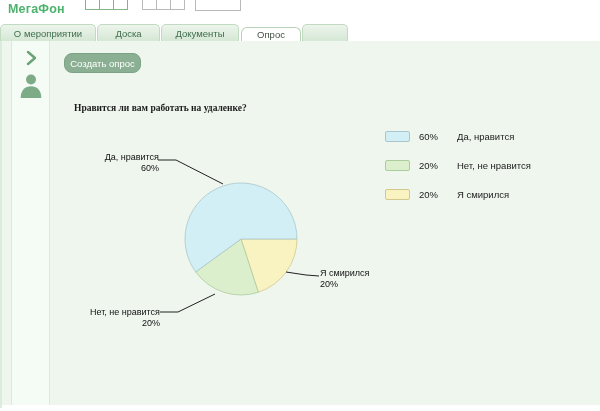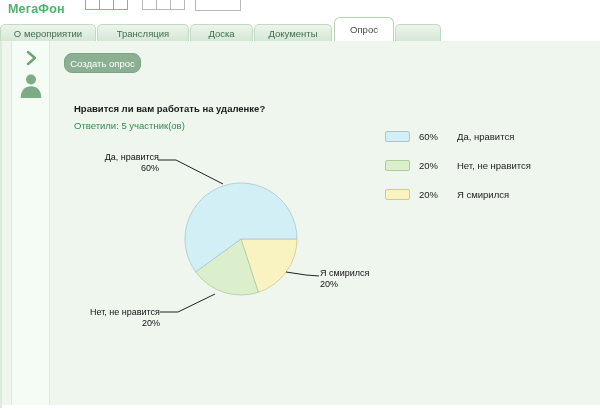--- a/index.html
+++ b/index.html
@@ -16,37 +16,37 @@
   .widget-wide { position:absolute; top:-4px; left:195px; width:44px; height:13px;
                  border:1px solid #b9b9b9; background:#fff; }
 
   
   .tabbar { position:absolute; top:22px; left:0; right:0; height:19px;
             display:flex; align-items:flex-end; }
   .tab { box-sizing:border-box; height:17px; border:1px solid #c2d9c2; border-bottom:none;
          border-radius:5px 5px 0 0; background:linear-gradient(#ecf5ec,#d5e7d5);
          color:#3e6c4f; font-size:9.5px; display:flex; align-items:center; justify-content:center;
          margin-right:1px; white-space:nowrap; cursor:pointer; }
-  .tab.active { height:24px; background:#fff; border-color:#b6d2b6; color:#454f44;
+  .tab.active { height:14px; background:#fff; border-color:#b6d2b6; color:#454f44;
                 border-radius:6px 6px 0 0; margin:0 1px;text-align:right; }
 
   
   .content { position:absolute; top:41px; left:0; right:0; bottom:3px; background:#eef6ee;
              border-left:2px solid #dcecdc;padding-left:16px; }
   .bottom-strip { position:absolute; left:0; right:0; bottom:0; height:3px; background:#fff; }
   .sidebar-panel { position:absolute; left:9px; top:0; bottom:0; width:37px; background:#f5fbf5;
                    border-left:1px solid #d9ebd9; border-right:1px solid #d9ebd9; }
   .side-btn { position:absolute; left:0; width:37px; text-align:center; cursor:pointer; }
 
   .main { position:absolute; left:49px; top:0; right:0; bottom:0; }
   .create-btn { position:absolute; left:13px; top:12px; width:75px; height:18px;
                 background:#8aaf92; border:1px solid #7da386; border-radius:8px;
                 color:#fff; font-size:9.5px; display:flex; align-items:center; justify-content:center;
                 cursor:pointer; }
-  .question { position:absolute; left:23px; top:62px; font-size:9.5px; font-weight:bold; color:#1c1c1c; }
+  .question { position:absolute; left:23px; top:62px; font-size:9.5px; font-weight:bold; color:#1c1c1c;font-family:Liberation Serif, serif; }
   .answered { position:absolute; left:23px; top:79px; font-size:9.5px; color:#35894e; }
 
   .chart-svg { position:absolute; left:-49px; top:-41px; width:600px; height:411px; pointer-events:none; }
 
   .callout { position:absolute; font-size:9px; line-height:10.5px; color:#111; }
   .callout.right-al { text-align:right; }
   .c1 { left:0; top:111px; width:108px; }
   .c2 { left:0; top:266px; width:109px; }
   .c3 { left:269px; top:227px; }
 
@@ -73,23 +73,20 @@
       <div class="cell"></div>
       <div class="cell"></div>
     </div>
     <div class="widget-wide"></div>
   </div>
 
   <div class="tabbar">
     <div class="tab" style="width:96px">
         <span>О мероприятии</span>
       </div>
-    <div class="tab" style="width:92px">
-        <span>Трансляция</span>
-      </div>
     <div class="tab" style="width:63px">
         <span>Доска</span>
       </div>
     <div class="tab" style="width:78px">
         <span>Документы</span>
       </div>
     <div class="tab active" style="width:60px">
         <span>Опрос</span>
       </div>
     <div class="tab" style="width:46px; margin-right:-2px"></div>
@@ -109,21 +106,20 @@
           <path d="M2.5,24 C2.5,16.5 6.8,13.2 12,13.2 C17.2,13.2 21.5,16.5 21.5,24 Z" fill="#7cab86"></path>
         </svg>
       </div>
     </div>
 
     <div class="main">
 
       <div class="create-btn">Создать опрос</div>
 
       <div class="question">Нравится ли вам работать на удаленке?</div>
-      <div class="answered">Ответили: 5 участник(ов)</div>
 
       <svg class="chart-svg" viewBox="0 0 600 411">
         <g id="pie-slices">
             <path d="M 239 239 L 295.00 239.00 A 56 56 0 0 1 256.30 292.26 Z" fill="#f9f3c2" stroke="#d3c88e" stroke-width="0.8"></path>
             <path d="M 239 239 L 256.30 292.26 A 56 56 0 0 1 193.70 271.92 Z" fill="#dcefcd" stroke="#adcc9c" stroke-width="0.8"></path>
             <path d="M 239 239 L 193.70 271.92 A 56 56 0 1 1 295.00 239.00 Z" fill="#d2eff6" stroke="#a9c6cd" stroke-width="0.8"></path>
           </g>
         <g stroke="#222" stroke-width="1" fill="none" stroke-linejoin="round">
           <polyline points="156,160 174,160 221,184"></polyline>
           <polyline points="158,312 176,312 213,294"></polyline>

